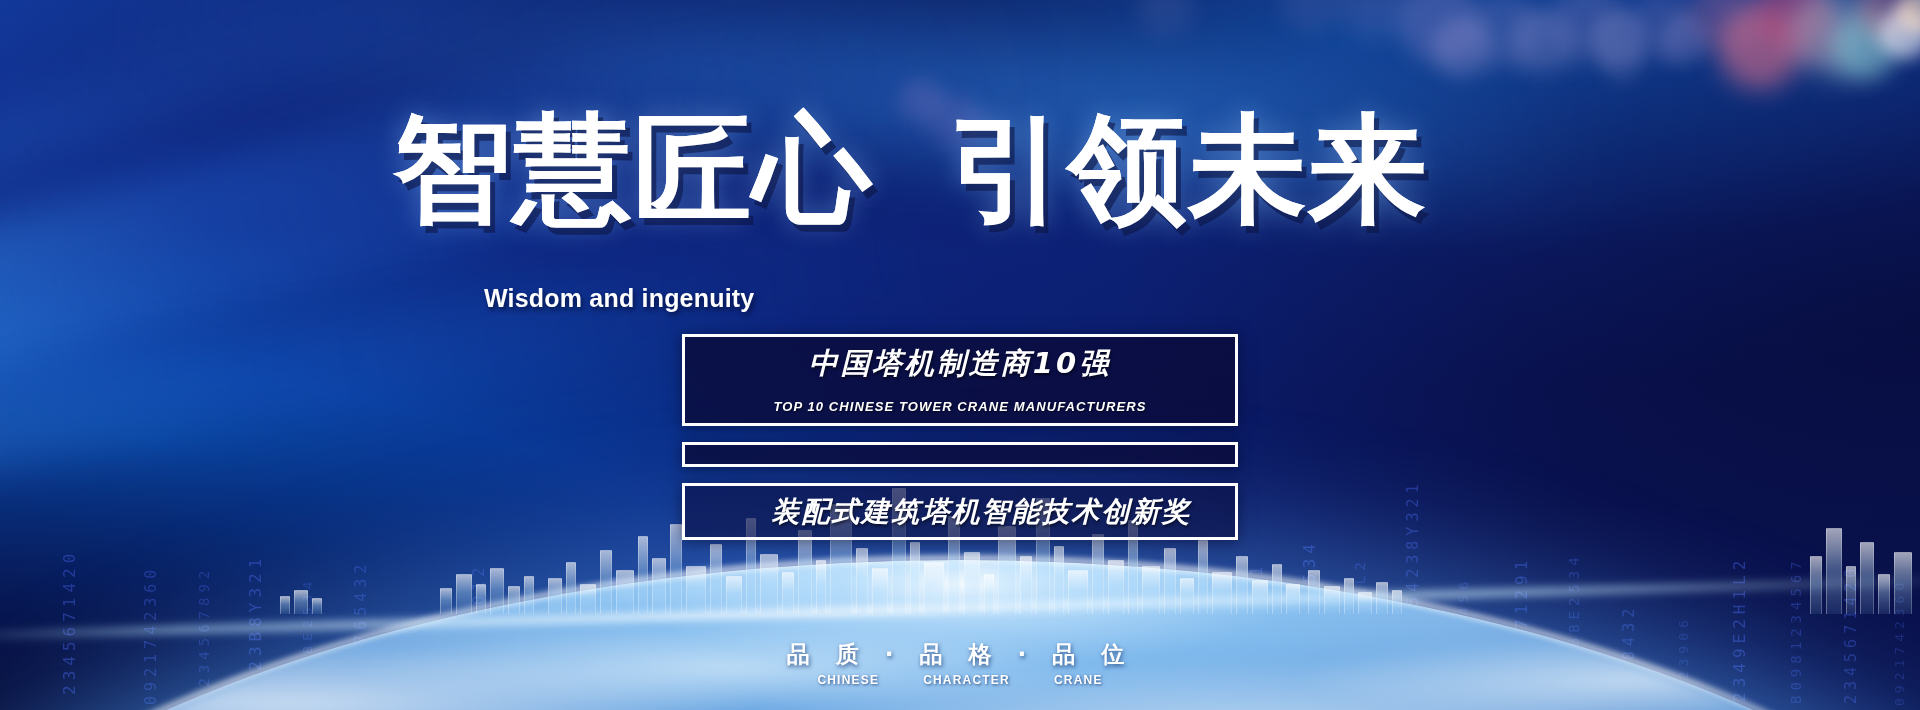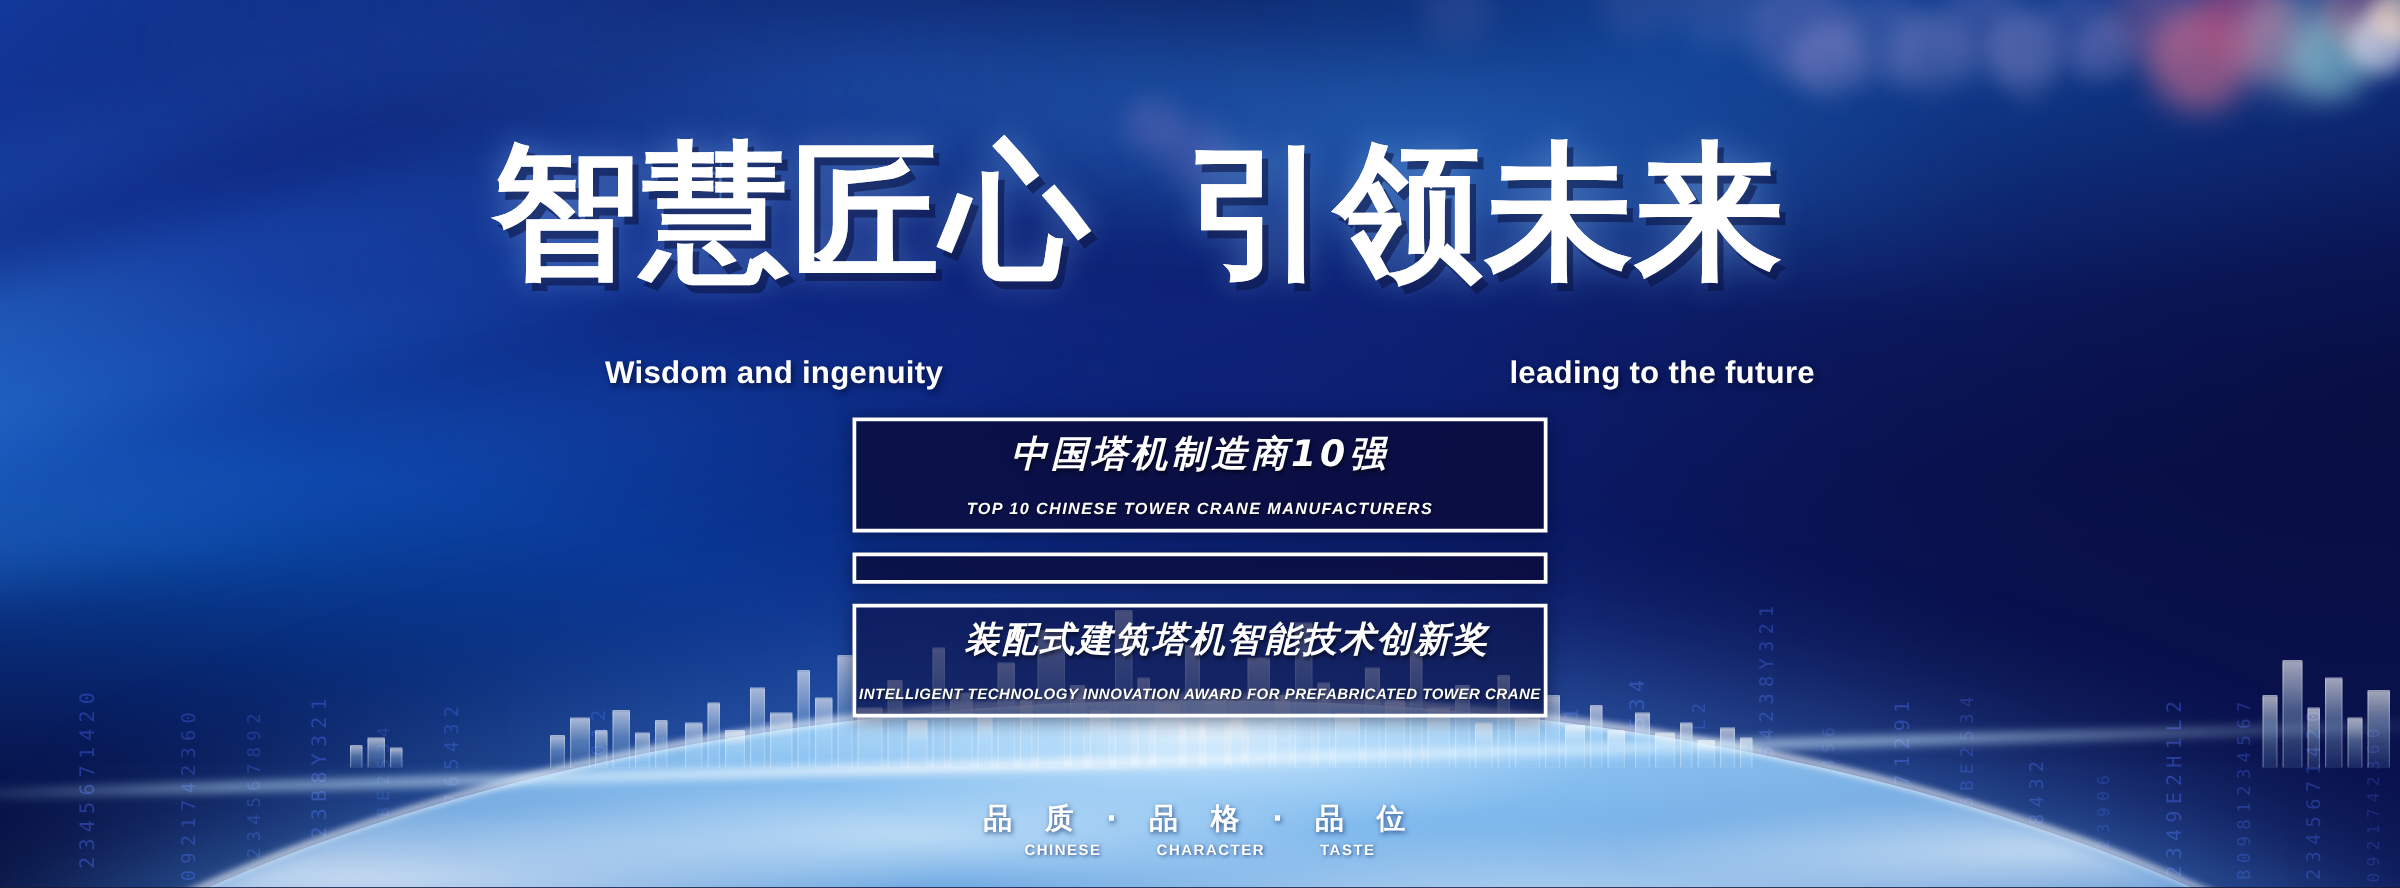--- a/index.html
+++ b/index.html
@@ -326,39 +326,37 @@
 
   <div id="headline-block">
     <span class="cn-title">智慧匠心</span>
     <span class="cn-gap"></span>
     <span class="cn-title">引领未来</span>
   </div>
 
   <div id="subtitle-row">
     <div class="inner">
       <span class="en-sub" id="sub-left">Wisdom and ingenuity</span>
-      <span class="en-sub" id="sub-right">leading to the future</span>
     </div>
   </div>
 
   <div id="awards">
     <div class="award" id="award-1">
       <div class="award-cn">中国塔机制造商10强</div>
       <div class="award-en">TOP 10 CHINESE TOWER CRANE MANUFACTURERS</div>
     </div>
     <div class="award" id="award-2">
     </div>
     <div class="award" id="award-3">
       <div class="award-cn">装配式建筑塔机智能技术创新奖</div>
-      <div class="award-en">INTELLIGENT TECHNOLOGY INNOVATION AWARD FOR PREFABRICATED TOWER CRANE</div>
     </div>
   </div>
 
   <div id="tagline">
     <div id="tagline-cn">品 质 · 品 格 · 品 位</div>
     <div id="tagline-en">
       <span>CHINESE</span>
       <span>CHARACTER</span>
-      <span>TASTE</span>
+      <span>CRANE</span>
     </div>
   </div>
 
 </div>
 
 </body></html>

